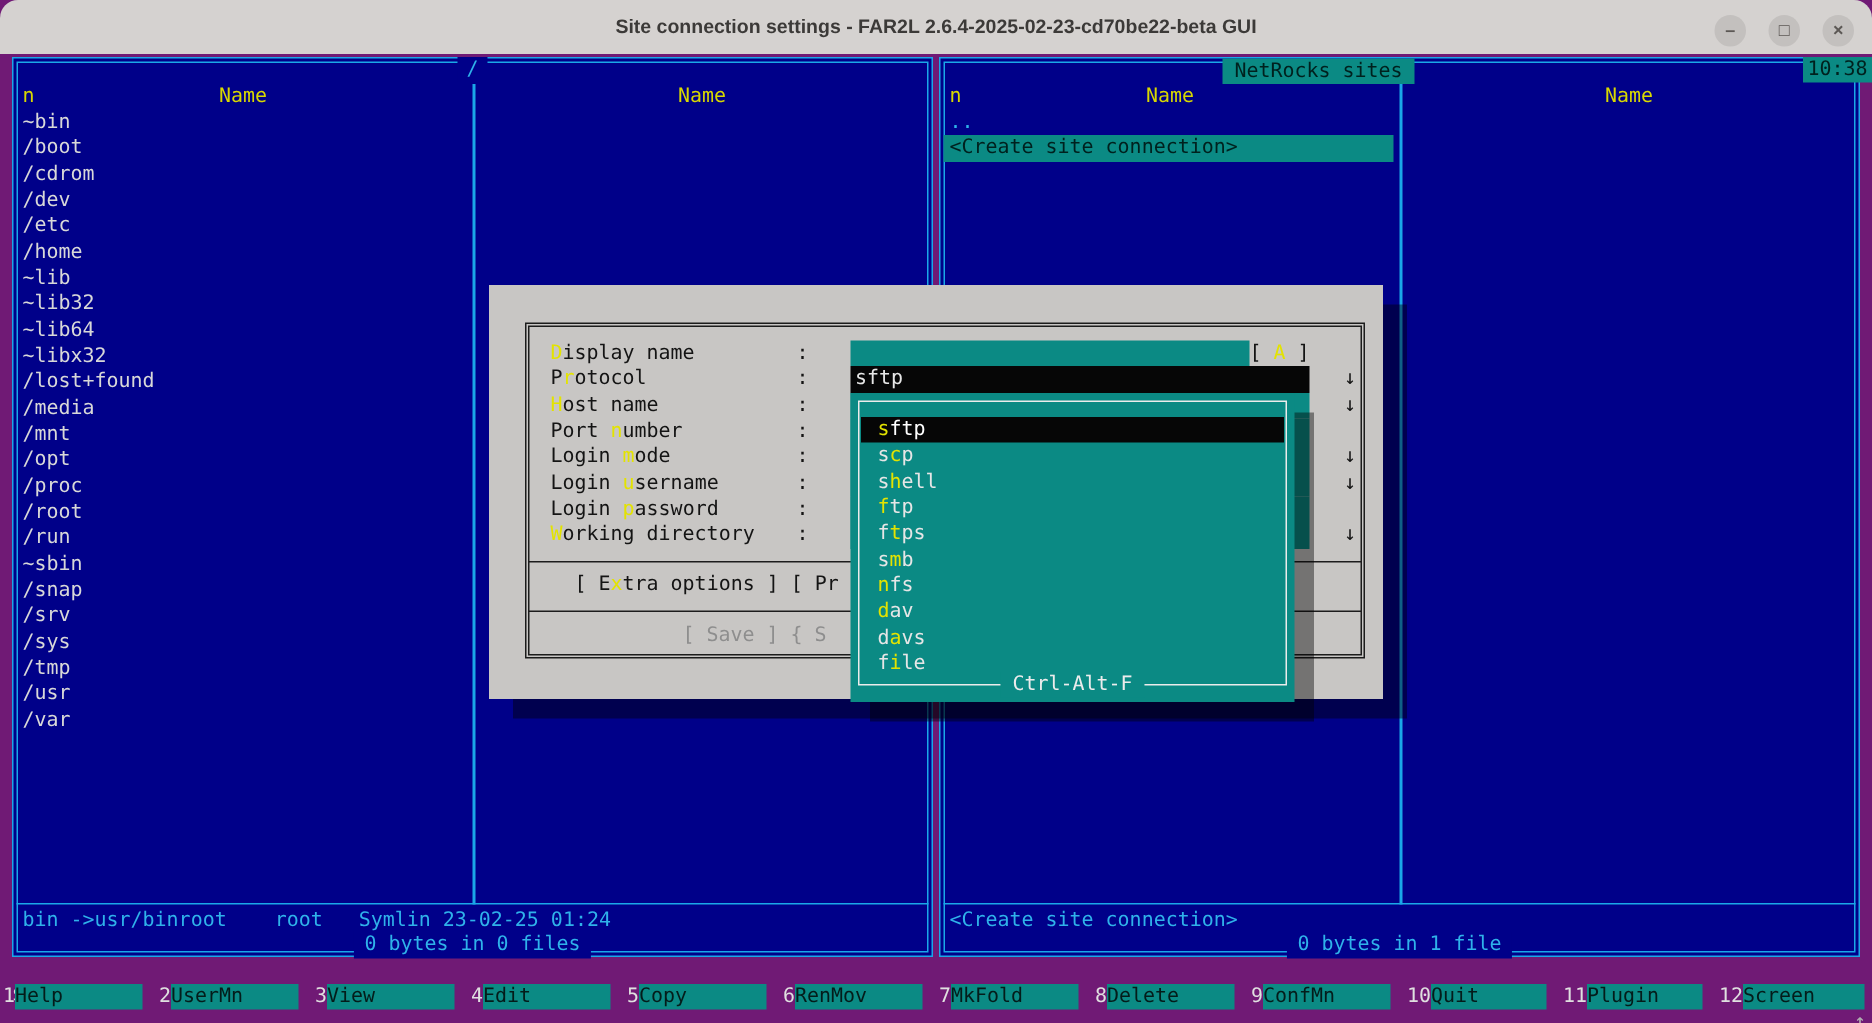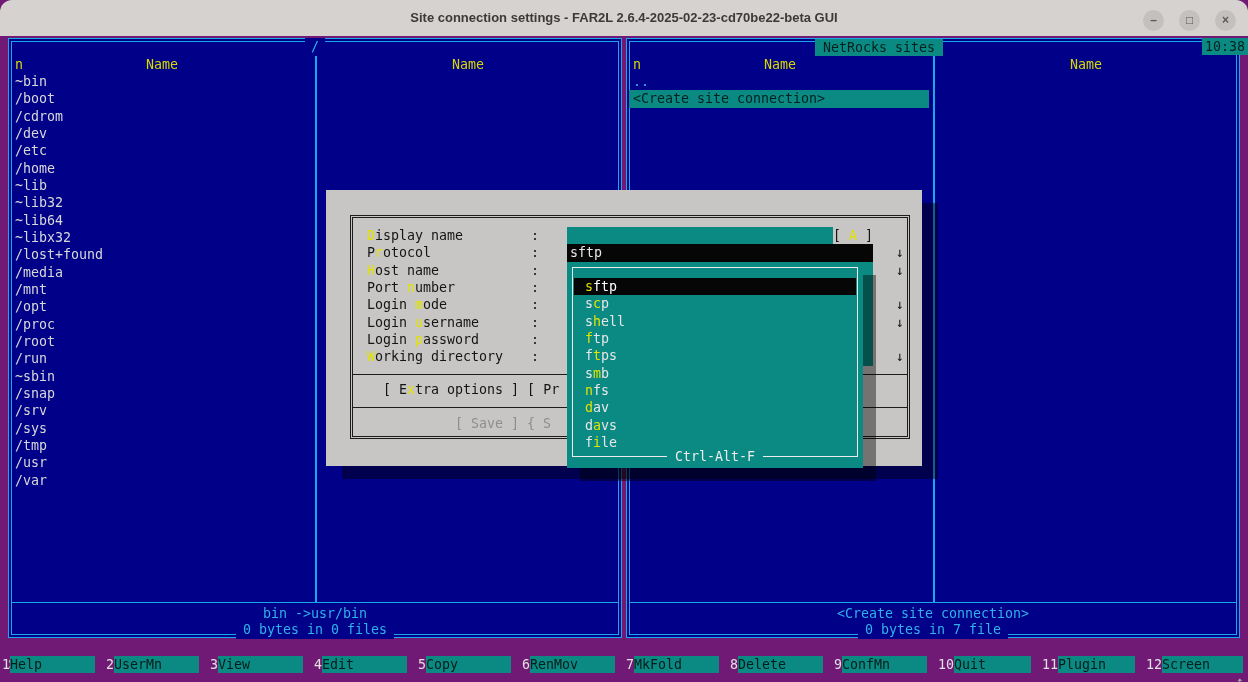--- a/index.html
+++ b/index.html
@@ -26,21 +26,21 @@
   .sort-letter { position:absolute; top:17px; left:6px; color:#d8d800; }
   .col-head { position:absolute; top:17px; width:50%; text-align:center; color:#d8d800; }
   .c1 { left:0; } .c2 { left:50%; }
   .vdivider { position:absolute; left:50%; top:17px; height:547px; width:2px; background:#1aa7e8; }
   .file-list { position:absolute; top:34px; left:6px; right:6px; color:#d8d8d8; }
   .file-item { height:17.333px; }
   .file-item.updir { color:#2fb2ea; }
   .file-item.cursor { background:#0b8a84; color:#00211e; width:300px; margin-left:-4px; padding-left:4px; }
   .separator { position:absolute; left:2px; right:2px; top:563px; height:1px; background:#1aa7e8; }
   .status-row { position:absolute; top:566px; left:6px; right:6px; color:#2fb2ea;
-                display:flex; justify-content:center; }
+                display:flex; justify-content:flex-start; }
   .panel-footer { position:absolute; top:582px; height:18px; left:50%; transform:translateX(-50%);
                   background:#000089; color:#2fb2ea; padding:0 7px; z-index:2; }
   .panel-title { position:absolute; top:-1px; height:17px; left:50%; transform:translateX(-50%);
                  background:#000089; color:#2fb2ea; padding:0 6px; z-index:2; }
   .netrocks-badge { position:absolute; top:0; height:17px; left:188px; background:#0b8a84;
                     color:#00211e; padding:0 8px; z-index:2; }
   .clock { position:absolute; top:38px; height:17px; right:0; background:#0b8a84; color:#00211e;
            padding:0 3px; z-index:3; }
 
   
@@ -101,37 +101,38 @@
     <div class="inner-border"></div>
     <div class="panel-title">/</div>
     <div class="sort-letter">n</div>
     <div class="col-head c1">Name</div>
     <div class="col-head c2">Name</div>
     <div class="vdivider"></div>
     <div class="file-list"><div class="file-item">~bin</div><div class="file-item">/boot</div><div class="file-item">/cdrom</div><div class="file-item">/dev</div><div class="file-item">/etc</div><div class="file-item">/home</div><div class="file-item">~lib</div><div class="file-item">~lib32</div><div class="file-item">~lib64</div><div class="file-item">~libx32</div><div class="file-item">/lost+found</div><div class="file-item">/media</div><div class="file-item">/mnt</div><div class="file-item">/opt</div><div class="file-item">/proc</div><div class="file-item">/root</div><div class="file-item">/run</div><div class="file-item">~sbin</div><div class="file-item">/snap</div><div class="file-item">/srv</div><div class="file-item">/sys</div><div class="file-item">/tmp</div><div class="file-item">/usr</div><div class="file-item">/var</div></div>
     <div class="separator"></div>
     <div class="status-row">
       <span>bin -&gt;usr/bin</span>
+      <span>root    root   Symlin 23-02-25 01:24</span>
     </div>
     <div class="panel-footer">0 bytes in 0 files</div>
   </div>
 
   <div class="panel panel-right">
     <div class="inner-border"></div>
     <div class="netrocks-badge">NetRocks sites</div>
     <div class="sort-letter">n</div>
     <div class="col-head c1">Name</div>
     <div class="col-head c2">Name</div>
     <div class="vdivider"></div>
     <div class="file-list"><div class="file-item updir">..</div><div class="file-item cursor">&lt;Create site connection&gt;</div></div>
     <div class="separator"></div>
     <div class="status-row">
       <span>&lt;Create site connection&gt;</span>
     </div>
-    <div class="panel-footer">0 bytes in 7 file</div>
+    <div class="panel-footer">0 bytes in 1 file</div>
   </div>
 
   <div class="clock">10:38</div>
 
   <div class="dialog">
     <div class="dlg-frame"></div>
     <div><div class="drow" style="top: 37px;"><div style="display: inline;"><span></span><span class="hot">D</span><span>isplay name</span></div><div class="dcolon" style="display: inline-block;">:</div></div><div class="dfield short" style="top: 37px;"></div><div class="drow" style="top: 54.333px;"><div style="display: inline;"><span>P</span><span class="hot">r</span><span>otocol</span></div><div class="dcolon" style="display: inline-block;">:</div></div><div class="dfield open" style="top: 54.333px;">sftp</div><div class="harrow" style="top: 54.333px;">↓</div><div class="drow" style="top: 71.666px;"><div style="display: inline;"><span></span><span class="hot">H</span><span>ost name</span></div><div class="dcolon" style="display: inline-block;">:</div></div><div class="dfield" style="top: 71.666px;"></div><div class="harrow" style="top: 71.666px;">↓</div><div class="drow" style="top: 88.999px;"><div style="display: inline;"><span>Port </span><span class="hot">n</span><span>umber</span></div><div class="dcolon" style="display: inline-block;">:</div></div><div class="dfield" style="top: 88.999px;"></div><div class="drow" style="top: 106.332px;"><div style="display: inline;"><span>Login </span><span class="hot">m</span><span>ode</span></div><div class="dcolon" style="display: inline-block;">:</div></div><div class="dfield" style="top: 106.332px;"></div><div class="harrow" style="top: 106.332px;">↓</div><div class="drow" style="top: 123.665px;"><div style="display: inline;"><span>Login </span><span class="hot">u</span><span>sername</span></div><div class="dcolon" style="display: inline-block;">:</div></div><div class="dfield" style="top: 123.665px;"></div><div class="harrow" style="top: 123.665px;">↓</div><div class="drow" style="top: 140.998px;"><div style="display: inline;"><span>Login </span><span class="hot">p</span><span>assword</span></div><div class="dcolon" style="display: inline-block;">:</div></div><div class="dfield" style="top: 140.998px;"></div><div class="drow" style="top: 158.331px;"><div style="display: inline;"><span></span><span class="hot">W</span><span>orking directory</span></div><div class="dcolon" style="display: inline-block;">:</div></div><div class="dfield" style="top: 158.331px;"></div><div class="harrow" style="top: 158.331px;">↓</div></div>
     <div class="hist-btn"><span>[ </span><span class="hot">A</span><span> ]</span></div>
     <div class="dlg-sep sep1"></div>
     <div class="dlg-buttons"><span>[ E</span><span class="hot">x</span><span>tra options ] [ Pr</span></div>

